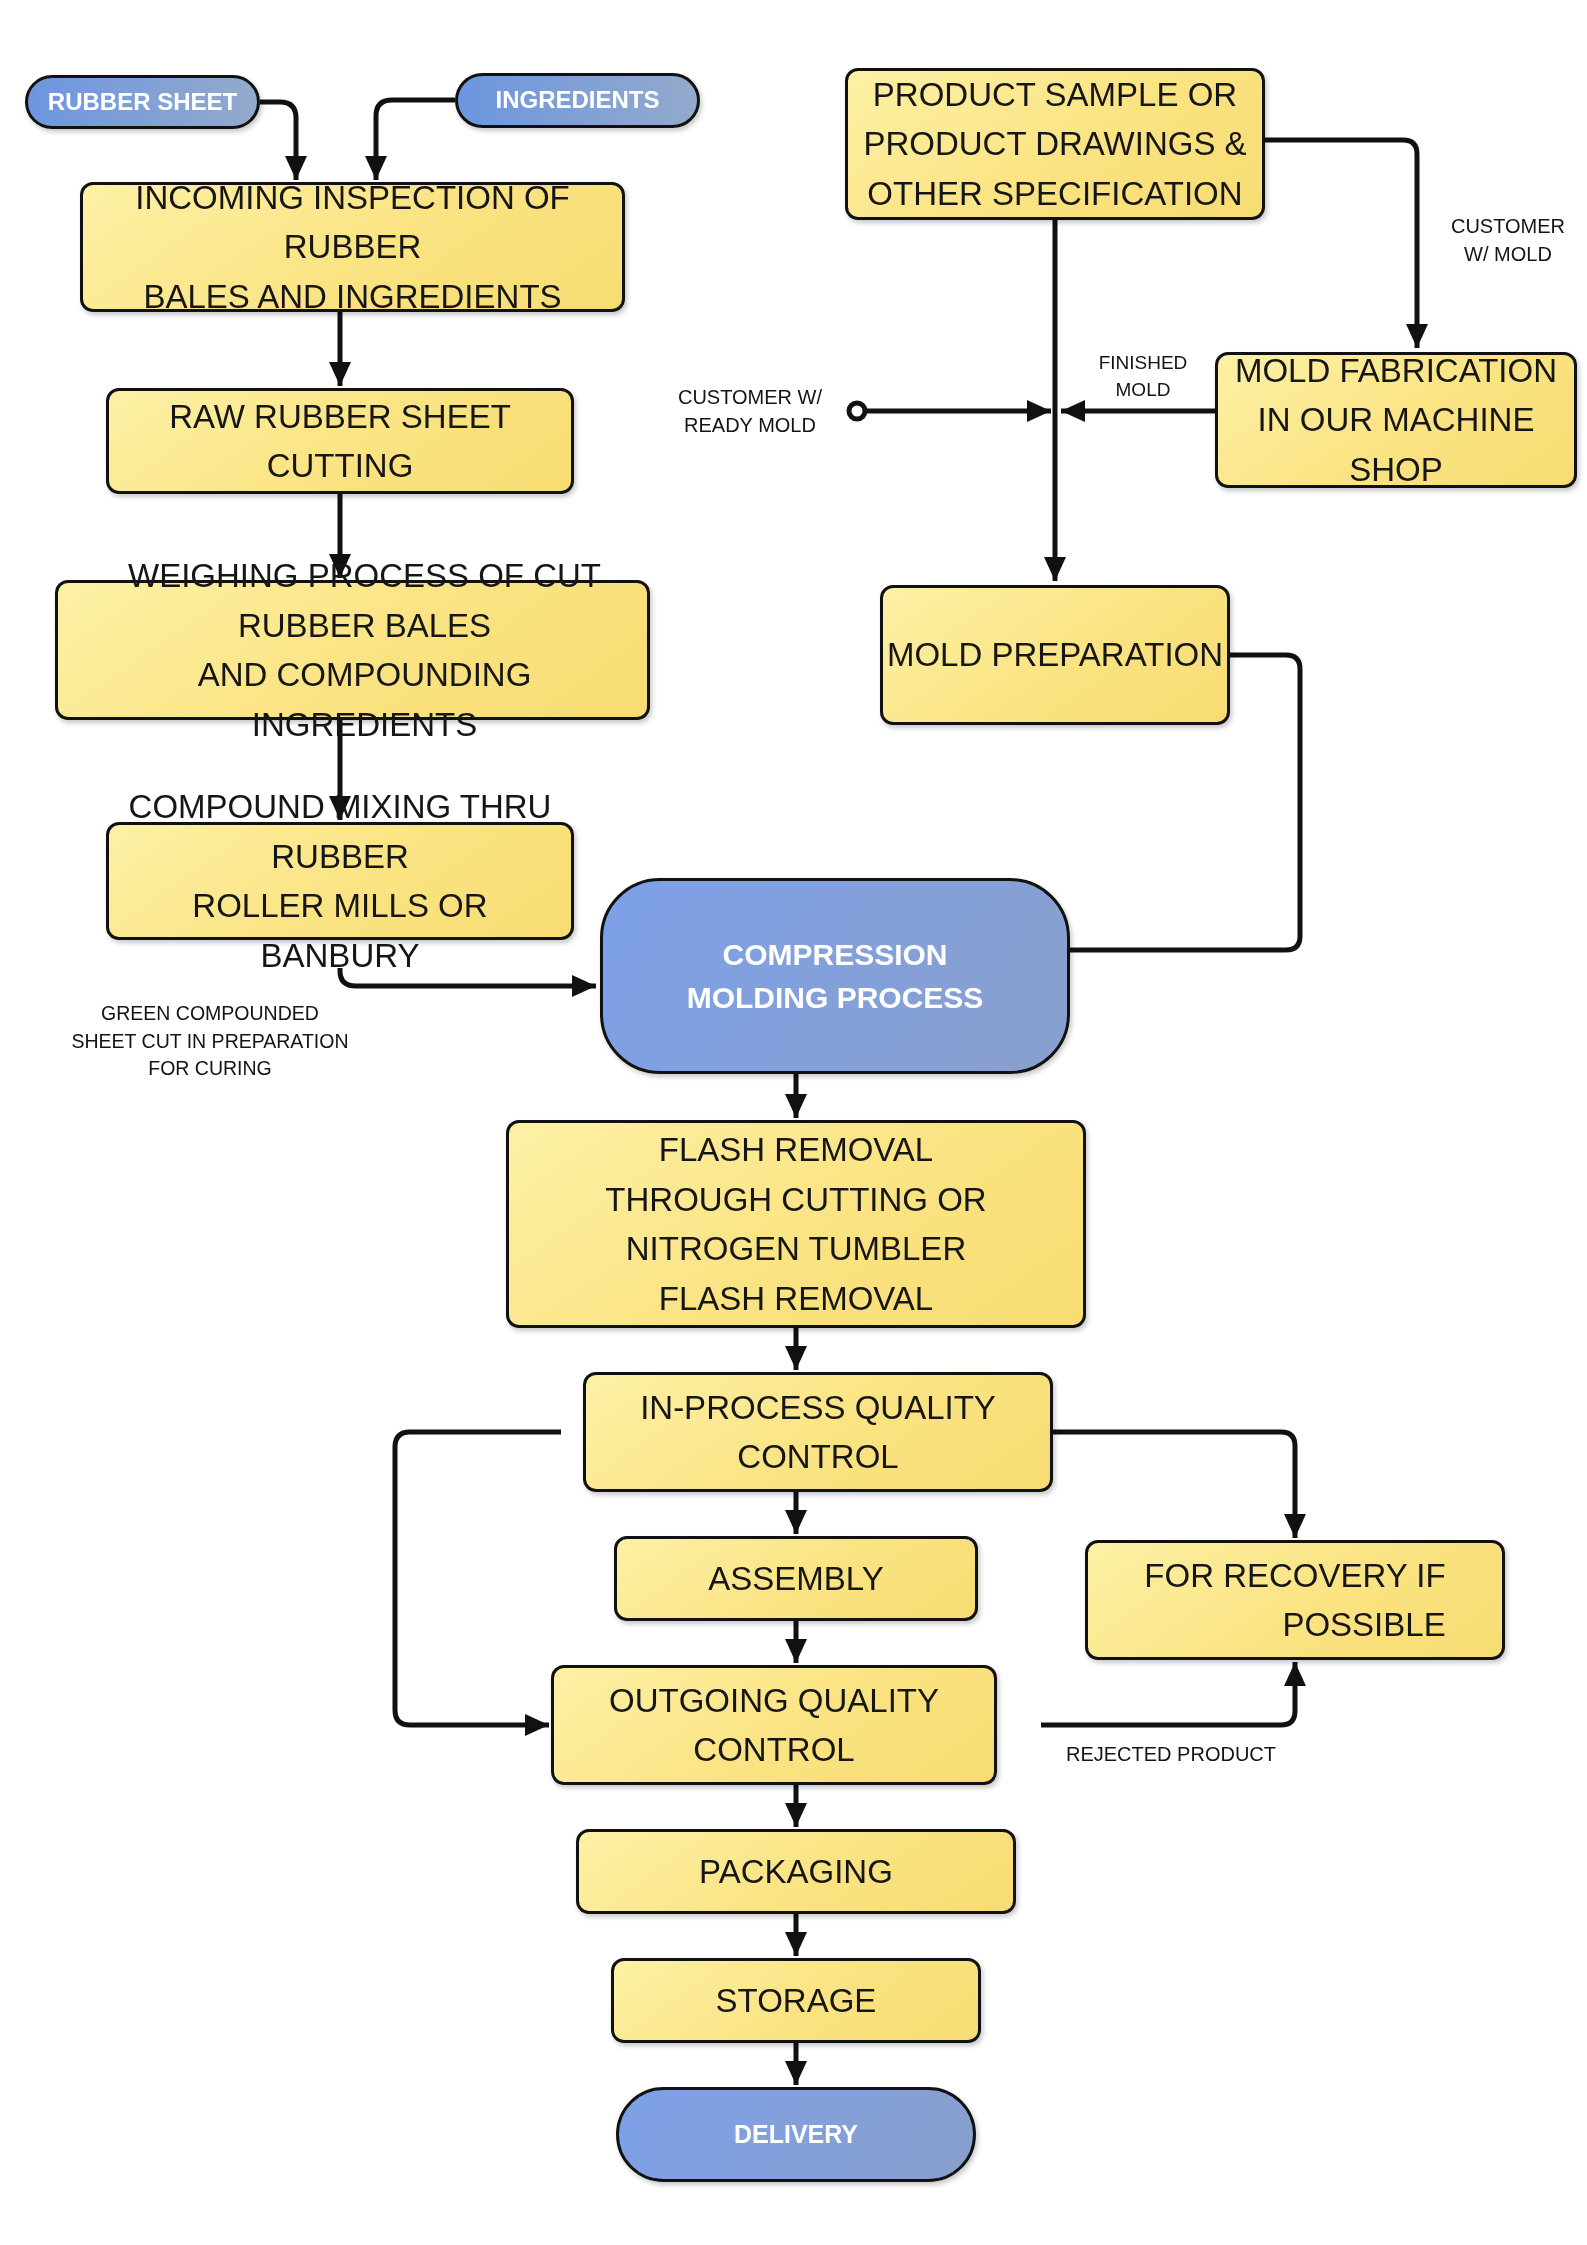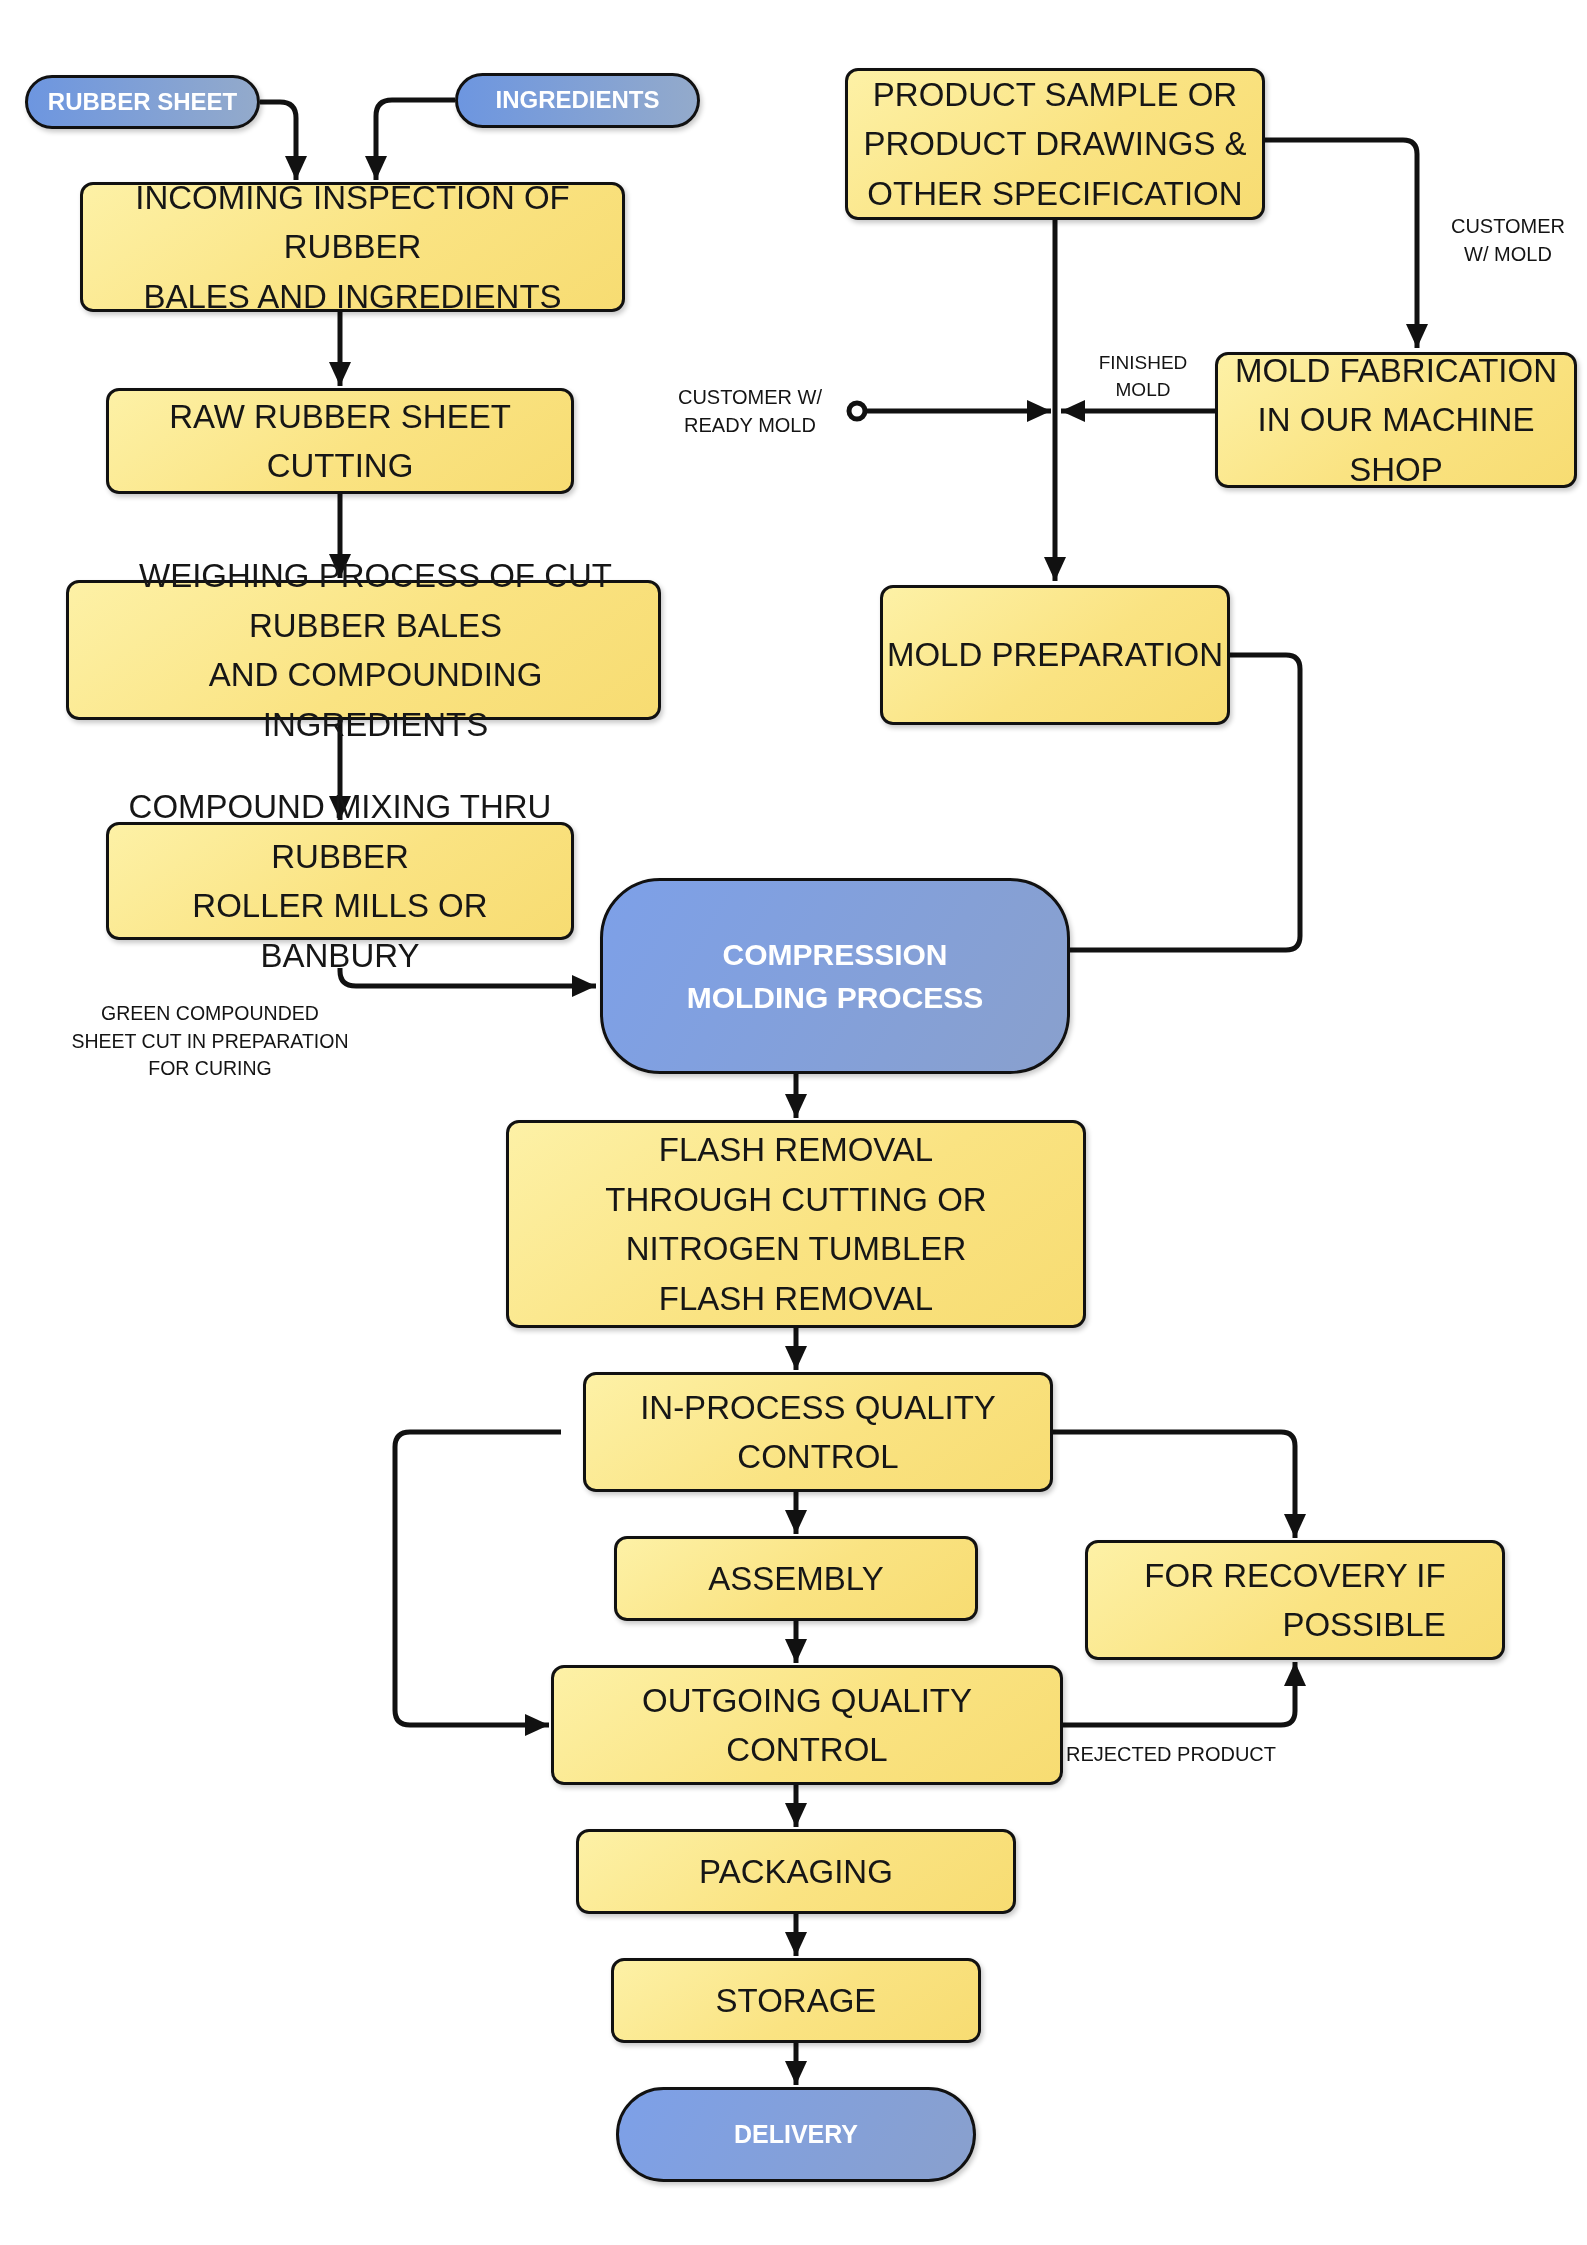--- a/index.html
+++ b/index.html
@@ -93,21 +93,21 @@
   <div class="node pill" style="left:25px; top:75px; width:235px; height:54px;"><span>RUBBER SHEET</span></div>
 
   <div class="node pill" style="left:455px; top:73px; width:245px; height:55px;"><span>INGREDIENTS</span></div>
 
   <div class="node" style="left:80px; top:182px; width:545px; height:130px;"><span>INCOMING INSPECTION OF RUBBER
 BALES AND INGREDIENTS</span></div>
 
   <div class="node" style="left:106px; top:388px; width:468px; height:106px;"><span>RAW RUBBER SHEET
 CUTTING</span></div>
 
-  <div class="node" style="left:66px; top:580px; width:595px; height:140px;padding-left:24px;"><span>WEIGHING PROCESS OF CUT RUBBER BALES
+  <div class="node" style="left:55px; top:580px; width:595px; height:140px;padding-left:24px;"><span>WEIGHING PROCESS OF CUT RUBBER BALES
 AND COMPOUNDING INGREDIENTS</span></div>
 
   <div class="node" style="left:106px; top:822px; width:468px; height:118px;"><span>COMPOUND MIXING THRU RUBBER
 ROLLER MILLS OR BANBURY</span></div>
 
   <div class="node" style="left:845px; top:68px; width:420px; height:152px;"><span>PRODUCT SAMPLE OR
 PRODUCT DRAWINGS &amp;
 OTHER SPECIFICATION</span></div>
 
   <div class="node" style="left:1215px; top:352px; width:362px; height:136px;"><span>MOLD FABRICATION
@@ -121,21 +121,21 @@
   <div class="node" style="left:506px; top:1120px; width:580px; height:208px;"><span>FLASH REMOVAL
 THROUGH CUTTING OR
 NITROGEN TUMBLER
 FLASH REMOVAL</span></div>
 
   <div class="node" style="left:583px; top:1372px; width:470px; height:120px;"><span>IN-PROCESS QUALITY
 CONTROL</span></div>
 
   <div class="node" style="left:614px; top:1536px; width:364px; height:85px;"><span>ASSEMBLY</span></div>
 
-  <div class="node" style="left:551px; top:1665px; width:512px; height:120px;justify-content:center;"><span>OUTGOING QUALITY
+  <div class="node" style="left:551px; top:1665px; width:446px; height:120px;justify-content:center;"><span>OUTGOING QUALITY
 CONTROL</span></div>
 
   <div class="node" style="left:1085px; top:1540px; width:420px; height:120px;text-align:right;"><span>FOR RECOVERY IF
 POSSIBLE</span></div>
 
   <div class="node" style="left:576px; top:1829px; width:440px; height:85px;"><span>PACKAGING</span></div>
 
   <div class="node" style="left:611px; top:1958px; width:370px; height:85px;"><span>STORAGE</span></div>
 
   <div class="node terminal" style="left:616px; top:2087px; width:360px; height:95px; font-size:25px; border-radius:48px;"><span>DELIVERY</span></div>

